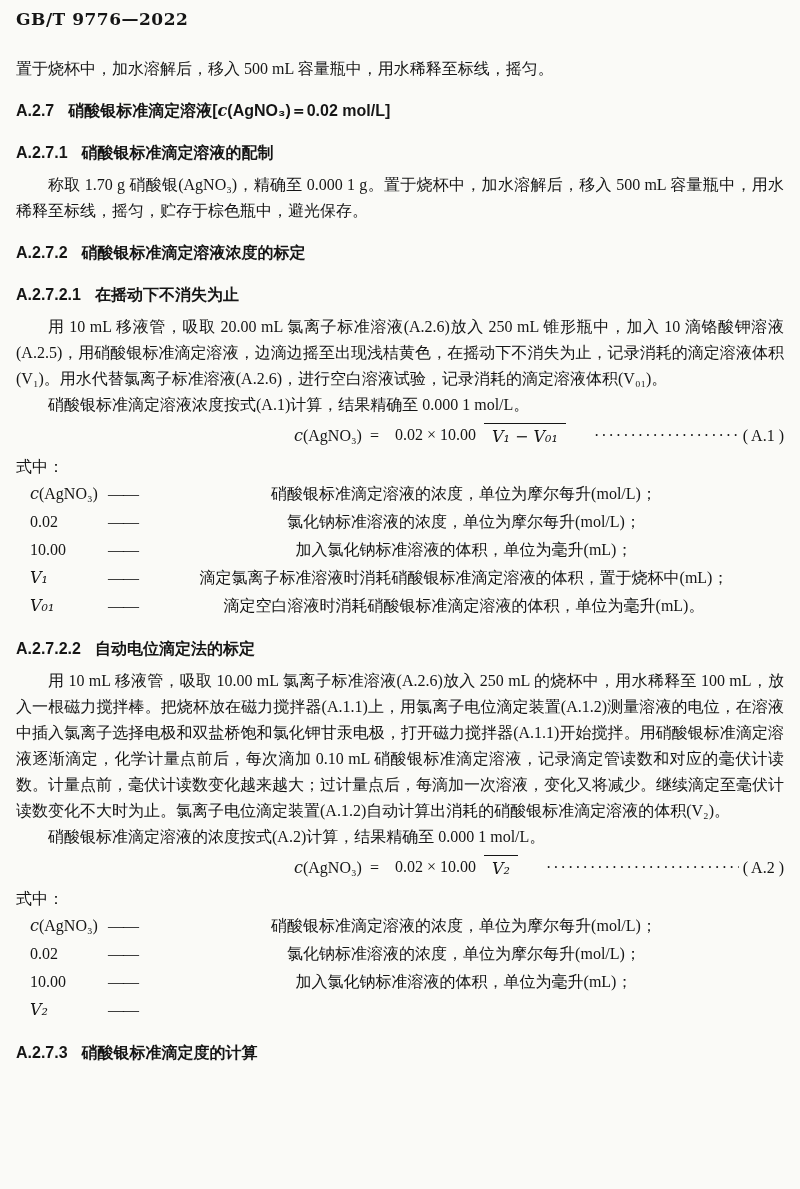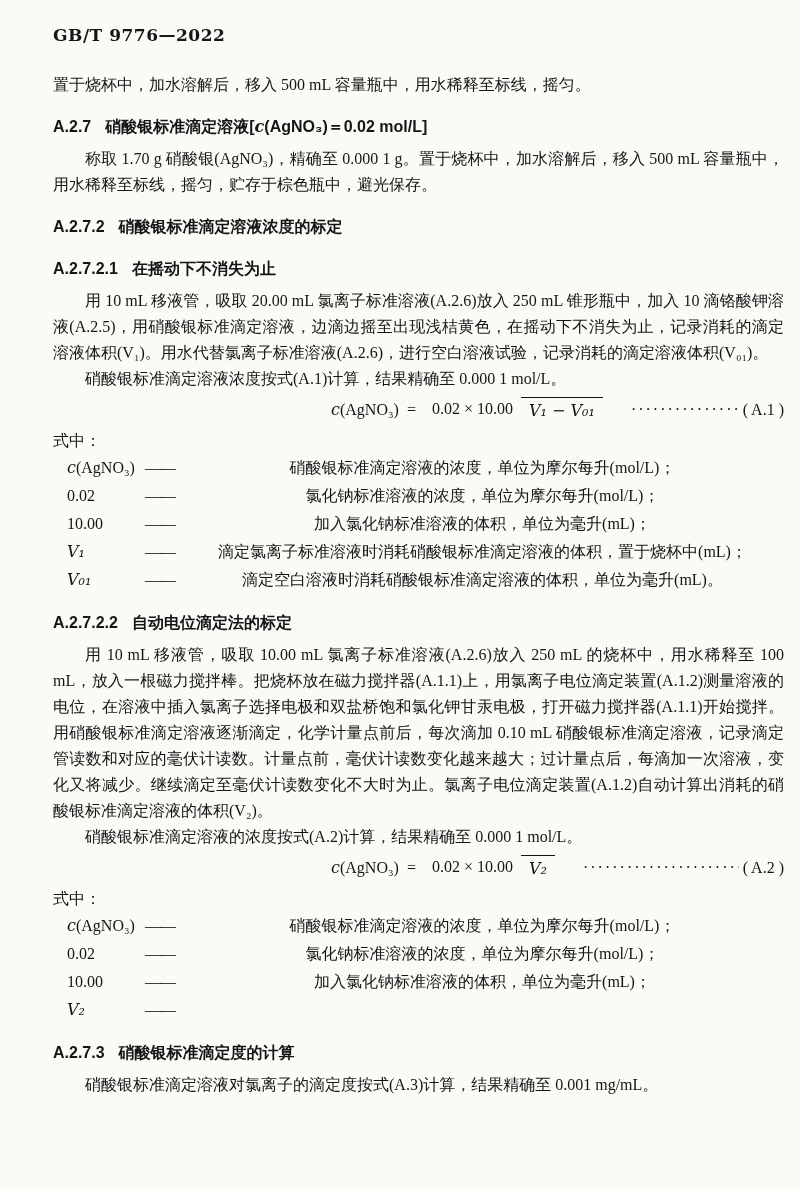--- a/index.html
+++ b/index.html
@@ -2,21 +2,21 @@
 <html lang="zh"><head>
 <meta charset="utf-8">
 <style>
   html,body{margin:0;padding:0;}
   body{
     width:800px;height:1189px;overflow:hidden;box-sizing:border-box;
     background:#fafaf7;color:#151515;
     font-family:"Liberation Serif","DejaVu Serif",serif;
     font-size:16px;line-height:26px;
   }
-  .page{padding:18px 16px 0 16px;margin-left:37px;}
+  .page{padding:2px 16px 0 16px;}
   .std-header{
     font-family:"DejaVu Serif","Liberation Serif",serif;
     font-weight:bold;font-size:17px;letter-spacing:.5px;margin:4px 0 24px 0;
   }
   .heading{
     font-family:"Liberation Sans","DejaVu Sans",sans-serif;
     font-weight:bold;font-size:16px;margin:16px 0 4px 0;line-height:26px;
   }
   .heading .hnum{margin-right:14px;text-align:right;}
   p.para{margin:6px 0 0 0;text-align:justify;}
@@ -43,20 +43,21 @@
 <body>
 
 <div class="page">
 
   <div class="std-header">GB/T 9776—2022</div>
 
   <p class="para tight">置于烧杯中，加水溶解后，移入 500 mL 容量瓶中，用水稀释至标线，摇匀。</p>
 
   <h3 class="heading"><span class="hnum">A.2.7</span><span>硝酸银标准滴定溶液</span><span>[</span><span class="it">c</span><span>(AgNO₃)＝0.02 mol/L</span><span>]</span></h3>
 
+  <h3 class="heading"><span class="hnum">A.2.7.1</span><span>硝酸银标准滴定溶液的配制</span></h3>
 
   <p class="para indent">称取 1.70 g 硝酸银(AgNO₃)，精确至 0.000 1 g。置于烧杯中，加水溶解后，移入 500 mL 容量瓶中，用水稀释至标线，摇匀，贮存于棕色瓶中，避光保存。</p>
 
   <h3 class="heading"><span class="hnum">A.2.7.2</span><span>硝酸银标准滴定溶液浓度的标定</span></h3>
 
   <h3 class="heading"><span class="hnum">A.2.7.2.1</span><span>在摇动下不消失为止</span></h3>
 
   <p class="para indent">用 10 mL 移液管，吸取 20.00 mL 氯离子标准溶液(A.2.6)放入 250 mL 锥形瓶中，加入 10 滴铬酸钾溶液(A.2.5)，用硝酸银标准滴定溶液，边滴边摇至出现浅桔黄色，在摇动下不消失为止，记录消耗的滴定溶液体积(V₁)。用水代替氯离子标准溶液(A.2.6)，进行空白溶液试验，记录消耗的滴定溶液体积(V₀₁)。</p>
   <p class="para indent tight">硝酸银标准滴定溶液浓度按式(A.1)计算，结果精确至 0.000 1 mol/L。</p>
 
@@ -142,15 +143,14 @@
         <span class="desc">加入氯化钠标准溶液的体积，单位为毫升(mL)；</span>
       </div>
     <div class="term">
         <span class="sym"><span class="it">V₂</span><span></span></span>
         <span class="tdash">——</span>
       </div>
   </div>
 
   <h3 class="heading"><span class="hnum">A.2.7.3</span><span>硝酸银标准滴定度的计算</span></h3>
 
-  <p class="para indent">硝酸银标准滴定溶液对氯离子的滴定度按式(A.3)计算，结果精确至 0.001 mg/mL。</p>
 
 </div>
 
 </body></html>

